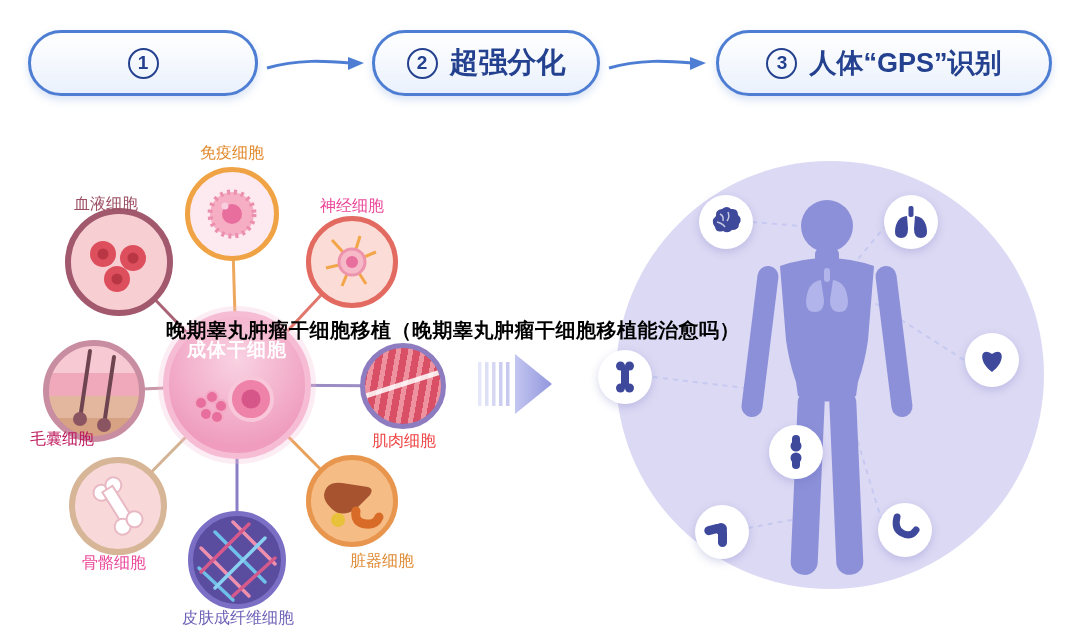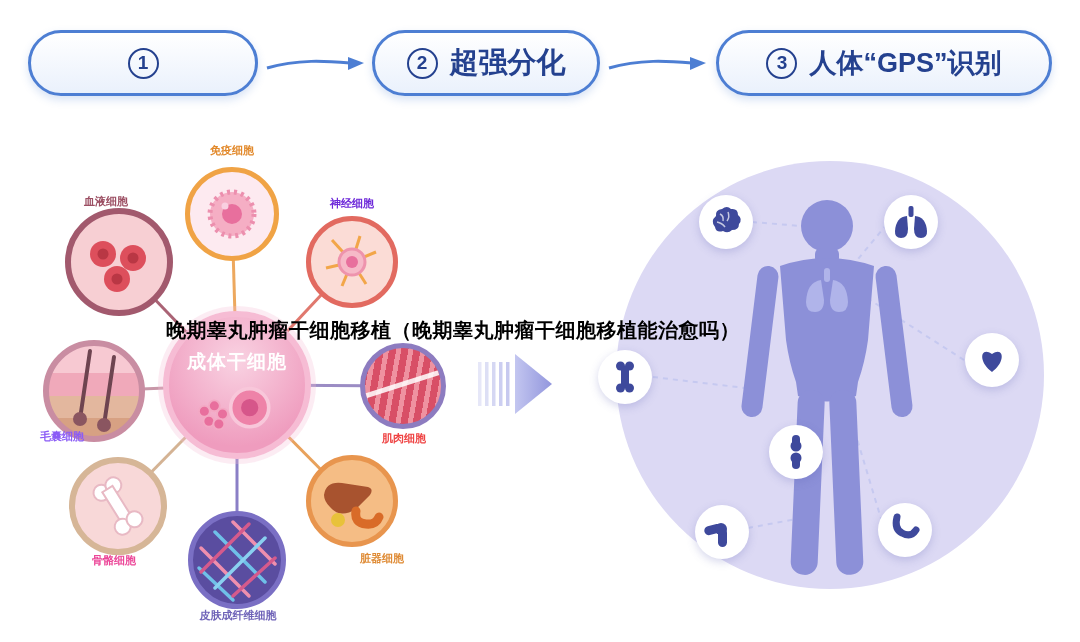--- a/index.html
+++ b/index.html
@@ -17,42 +17,42 @@
   #step3 { left:716px; width:336px; font-size:27px; }
   .step .num { width:31px; height:31px; min-width:31px; border:2.5px solid #24418f; border-radius:50%;
                display:flex; align-items:center; justify-content:center; font-size:19px; }
   .step-arrow { position:absolute; top:54px; z-index:4; }
   #arrow1 { left:264px; } #arrow2 { left:606px; }
 
   
   .links { position:absolute; left:0; top:130px; z-index:1; }
   .cell { position:absolute; border-radius:50%; overflow:hidden; z-index:2;
           display:flex; align-items:center; justify-content:center; }
-  .cl { position:absolute; font-weight:700; font-size:11px; text-align:center; z-index:3; }
+  .cl { position:absolute; font-weight:400; font-size:16px; text-align:center; z-index:3; }
 
   #c-immune { left:185px; top:167px; width:94px;  height:94px;  border:5px solid #f0a345; background:#fdeaf0; }
   #c-blood  { left:65px;  top:208px; width:108px; height:108px; border:6px solid #a2596d; background:#f7cfd3; }
   #c-nerve  { left:306px; top:216px; width:92px;  height:92px;  border:5px solid #e26a60; background:#fbdcd6; }
   #c-hair   { left:43px;  top:340px; width:102px; height:102px; border:6px solid #c98da2;
               background:linear-gradient(180deg,#f7c9d2 0%,#f7c9d2 30%,#f0a9ba 30%,#f0a9ba 55%,#e3b79e 55%,#e3b79e 80%,#d7a183 80%); }
   #c-muscle { left:360px; top:343px; width:86px;  height:86px;  border:5px solid #8d7cc0;
               background:repeating-linear-gradient(100deg,#d84f66 0 7px,#ef92a0 7px 12px); }
   #c-bone   { left:69px;  top:457px; width:98px;  height:98px;  border:6px solid #d6b697; background:#f8d8d8; }
   #c-organ  { left:306px; top:455px; width:92px;  height:92px;  border:5px solid #e8954e; background:#f5bd85; }
   #c-skin   { left:188px; top:511px; width:98px;  height:98px;  border:5px solid #7a6fc4; background:#5a4da0; }
 
   #hub { left:163px; top:311px; width:148px; height:148px; border:6px solid #f6bcd4;
          background:radial-gradient(circle at 50% 32%,#f9d2e2 0%,#ef9cbe 75%);
          flex-direction:column; justify-content:flex-start; box-shadow:0 0 0 5px rgba(246,188,212,.28); }
-  #hub .hub-label { margin-top:32px; color:#ffffff; font-weight:700; font-size:19px; letter-spacing:1px; }
+  #hub .hub-label { margin-top:20px; color:#ffffff; font-weight:700; font-size:19px; letter-spacing:1px; }
 
   #l-immune { left:162px; top:143px; width:140px; color:#e2892b; }
   #l-blood  { left:36px;  top:194px; width:140px; color:#9c4f63; }
-  #l-nerve  { left:282px; top:196px; width:140px; color:#6d28d9; }
-  #l-hair   { left:0px;   top:429px; width:124px; color:#8b5cf6;text-align:center; }
+  #l-nerve  { left:282px; top:196px; width:140px; color:#ec4899; }
+  #l-hair   { left:0px;   top:429px; width:124px; color:#be185d;text-align:center; }
   #l-muscle { left:334px; top:431px; width:140px; color:#ef4444; }
   #l-bone   { left:44px;  top:553px; width:140px; color:#ec4899; }
   #l-organ  { left:282px; top:551px; width:140px; color:#df8b35;margin-left:30px; }
   #l-skin   { left:138px; top:608px; width:200px; color:#6f63b8;text-align:center; }
 
   
   .mid-arrow { position:absolute; left:478px; top:354px; z-index:2; }
 
   
   .body-panel { position:absolute; left:600px; top:150px; width:460px; height:460px; z-index:1; }

